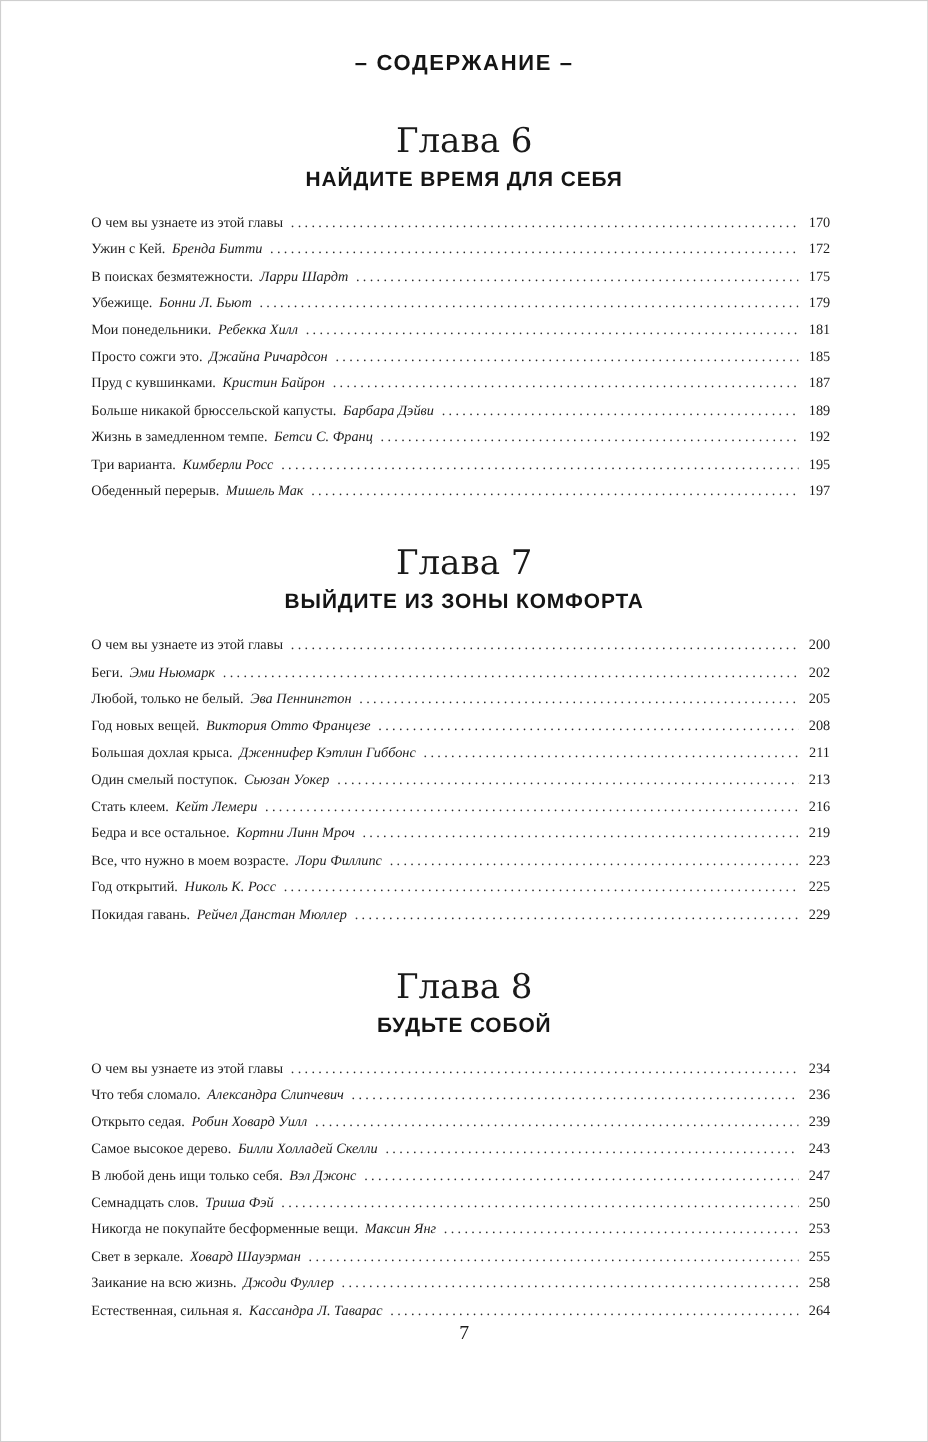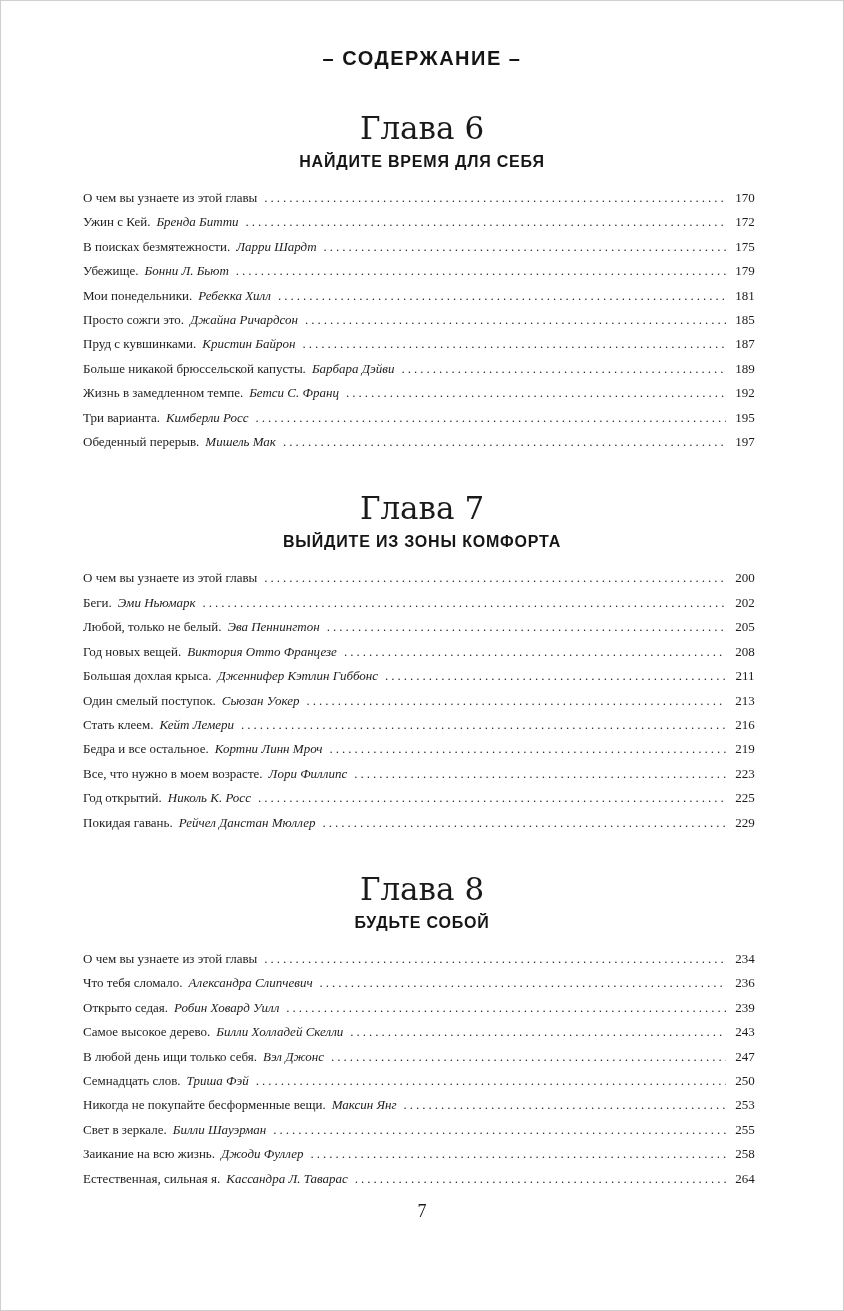--- a/index.html
+++ b/index.html
@@ -33,21 +33,21 @@
     text-align: center;
     font-family: "DejaVu Serif", serif;
     font-weight: normal;
     font-size: 31px;
     color: #1a1a1a;
   }
   .chapter-title {
     text-align: center;
     font-family: "Liberation Sans", sans-serif;
     font-weight: bold;
-    font-size: 16px;
+    font-size: 19px;
     letter-spacing: 0.8px;
     margin-top: 7px;
     color: #151515;
   }
   .entries { margin-top: 15px; }
   .toc-row {
     display: flex;
     align-items: baseline;
     font-size: 13px;
     line-height: 24.4px;
@@ -272,21 +272,21 @@
     <span class="page-num">250</span>
   </div>
 
   <div class="toc-row">
     <span class="entry-text"><span class="t">Никогда не покупайте бесформенные вещи.</span><span class="a">Максин Янг</span></span>
     <span class="leader"></span>
     <span class="page-num">253</span>
   </div>
 
   <div class="toc-row">
-    <span class="entry-text"><span class="t">Свет в зеркале.</span><span class="a">Билли Шауэрман</span></span>
+    <span class="entry-text"><span class="t">Свет в зеркале.</span><span class="a">Ховард Шауэрман</span></span>
     <span class="leader"></span>
     <span class="page-num">255</span>
   </div>
 
   <div class="toc-row">
     <span class="entry-text"><span class="t">Заикание на всю жизнь.</span><span class="a">Джоди Фуллер</span></span>
     <span class="leader"></span>
     <span class="page-num">258</span>
   </div>
 

